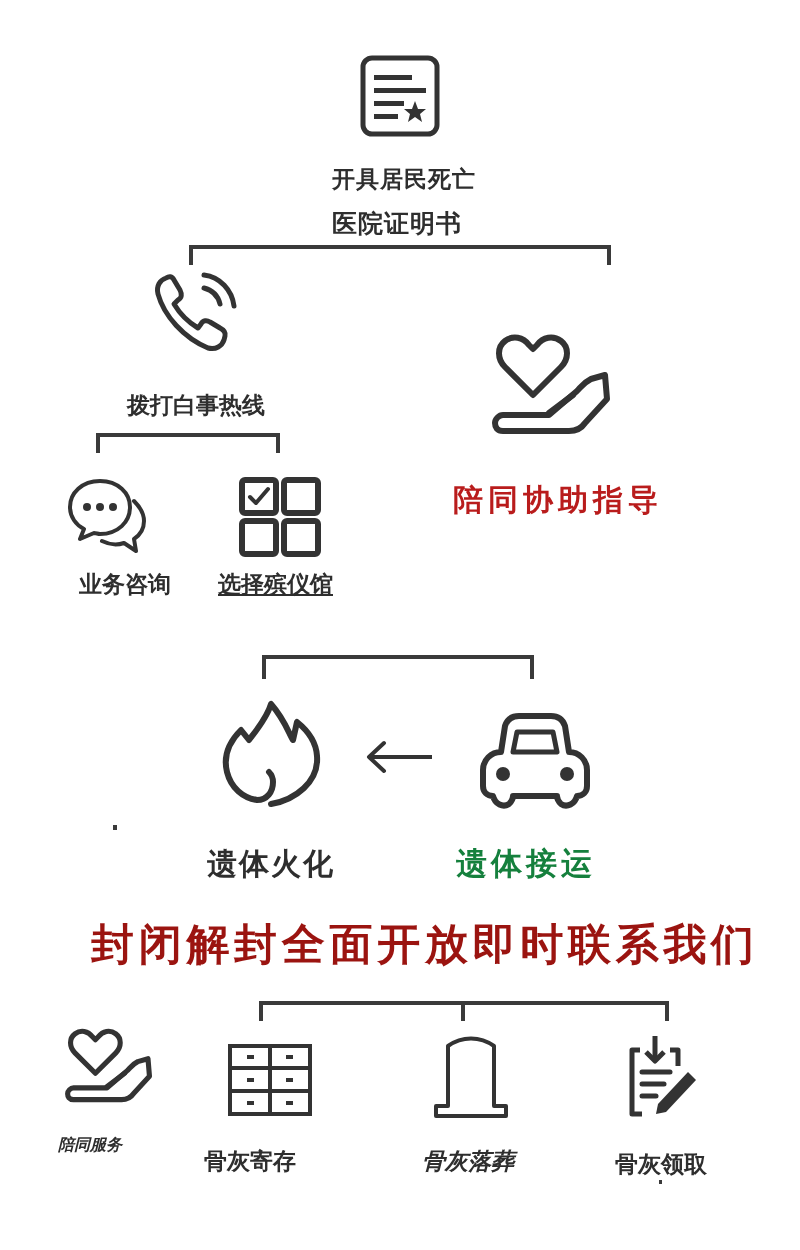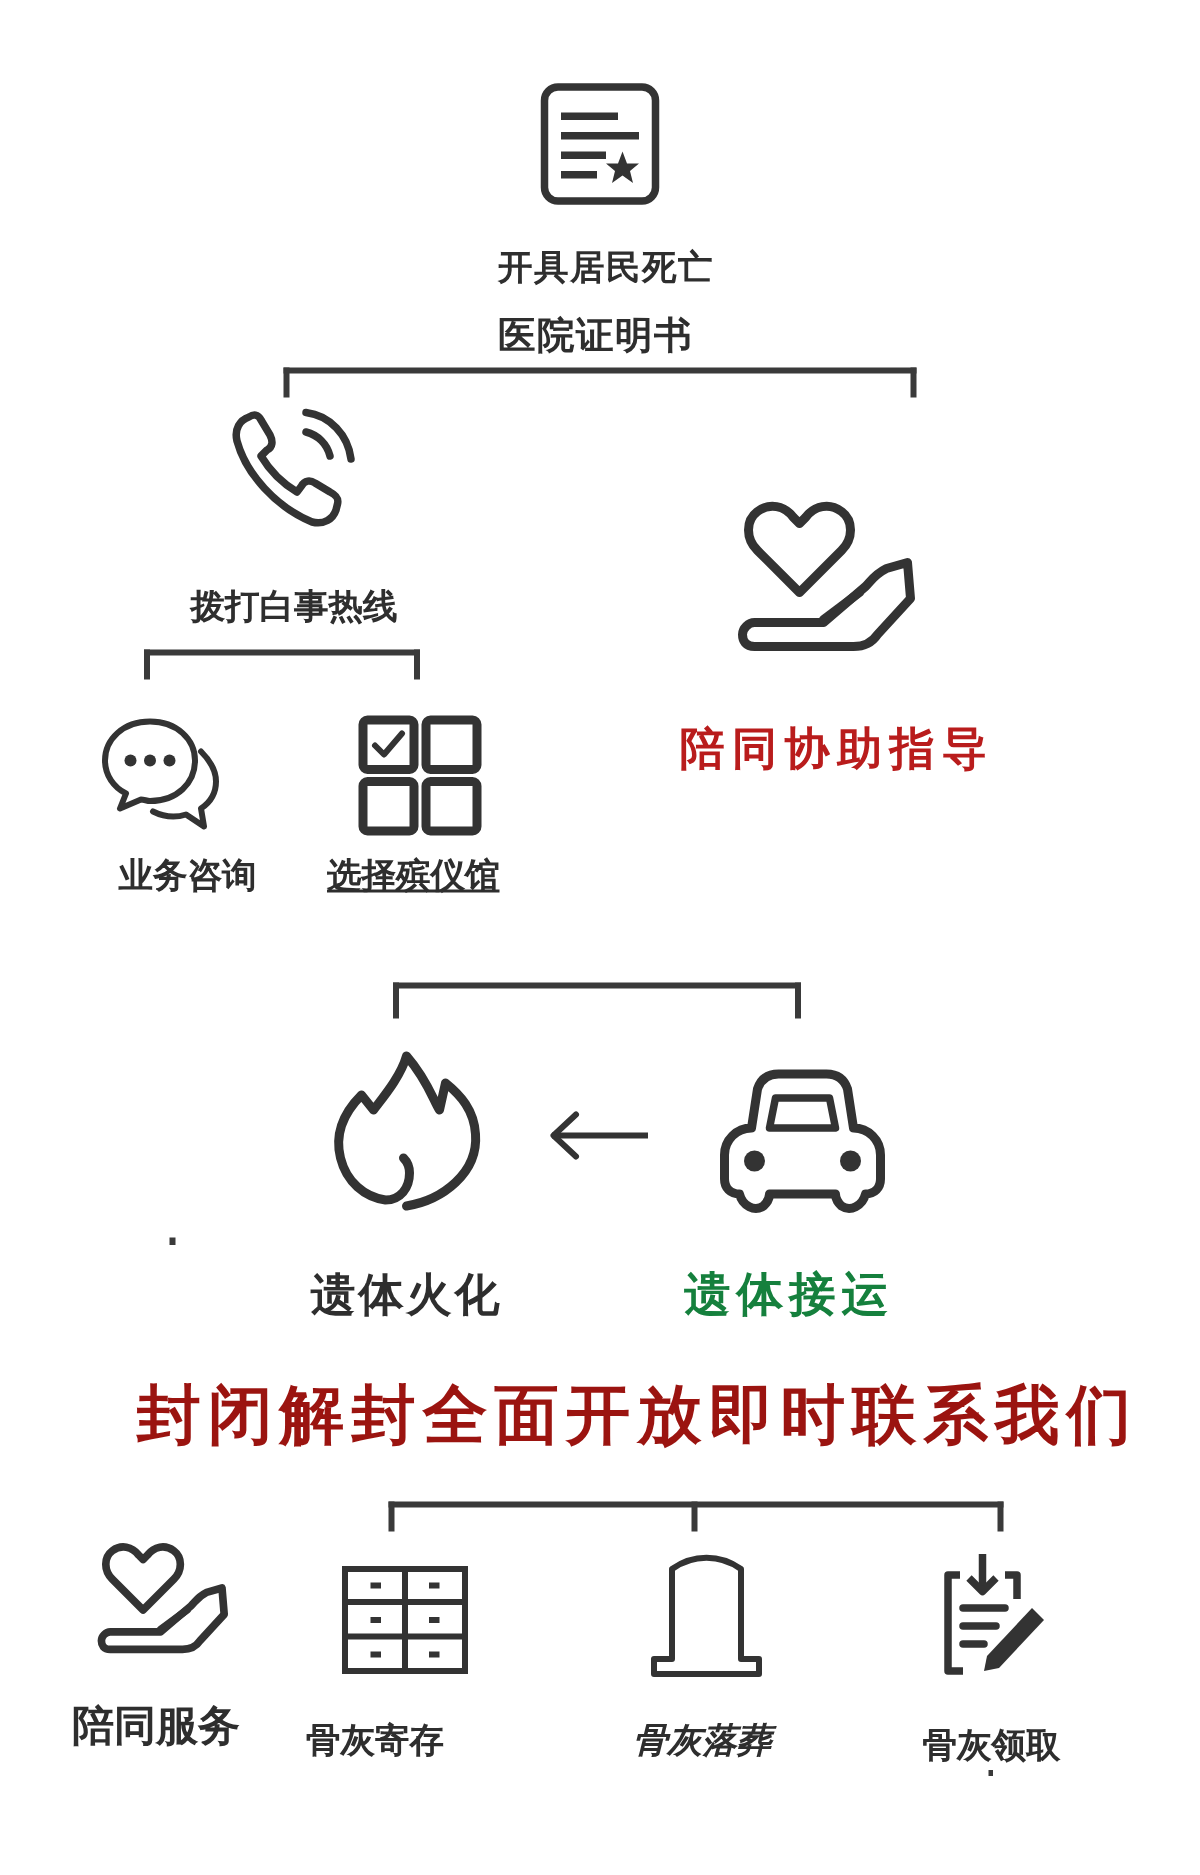--- a/index.html
+++ b/index.html
@@ -117,21 +117,21 @@
 <div class="bracket" style="left:259px; top:1001px; width:410px; height:20px;"></div>
 <div class="tick" style="left:461px; top:1001px; height:20px;"></div>
 
 <div class="abs icon" style="left:66px; top:1028px;">
   <svg width="88" height="76" viewBox="0 0 120 104">
     <path d="M40,62 L12,34 C4,26 4,14 12,8 C20,2 30,4 36,12 L40,16 L44,12 C50,4 60,2 68,8 C76,14 76,26 68,34 Z" fill="none" stroke="#333" stroke-width="7" stroke-linejoin="round"></path>
     <path d="M10,98 C4,98 2,94 2,90 C2,86 6,82 10,82 L56,82 L84,58 C88,54 90,50 98,46 L112,42 L114,66 L92,90 C88,96 82,98 76,98 Z" fill="none" stroke="#333" stroke-width="7" stroke-linejoin="round"></path>
     <path d="M56,80 L80,62" fill="none" stroke="#333" stroke-width="7" stroke-linecap="round"></path>
   </svg>
 </div>
-<div class="label" style="left:48px; top:1137px; font-size:28px;">陪同服务</div>
+<div class="label" style="left:58px; top:1137px; font-size:16px;font-style:italic;">陪同服务</div>
 
 <div class="abs icon" style="left:228px; top:1044px;">
   <svg width="84" height="72" viewBox="0 0 84 72">
     <rect x="2" y="2" width="80" height="68" fill="none" stroke="#333" stroke-width="4"></rect>
     <line x1="42" y1="2" x2="42" y2="70" stroke="#333" stroke-width="4"></line>
     <line x1="2" y1="24" x2="82" y2="24" stroke="#333" stroke-width="4"></line>
     <line x1="2" y1="47" x2="82" y2="47" stroke="#333" stroke-width="4"></line>
     <rect x="19" y="11" width="7" height="4" fill="#333"></rect>
     <rect x="58" y="11" width="7" height="4" fill="#333"></rect>
     <rect x="19" y="34" width="7" height="4" fill="#333"></rect>

